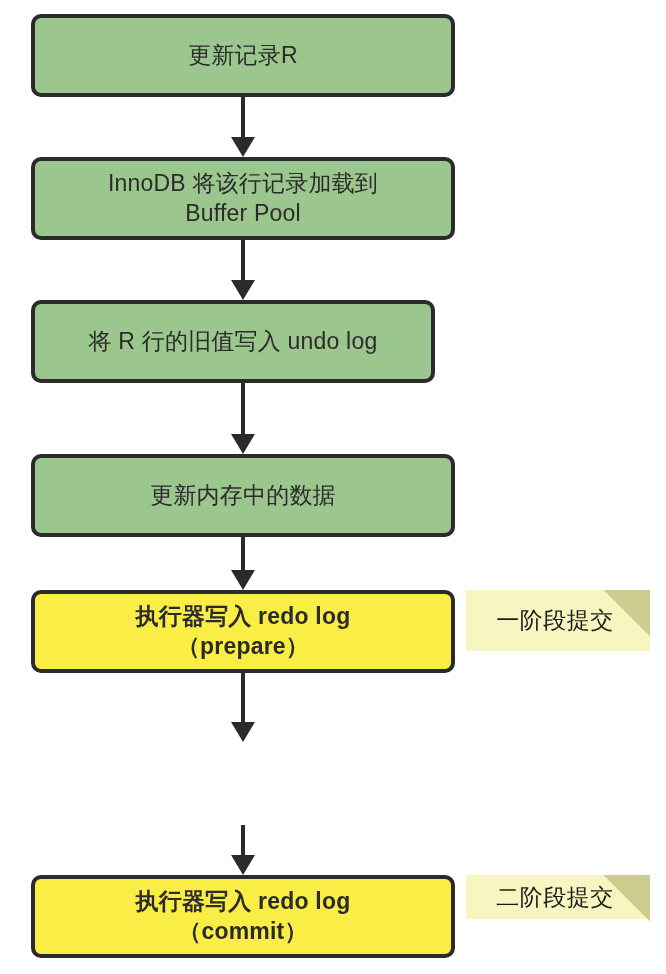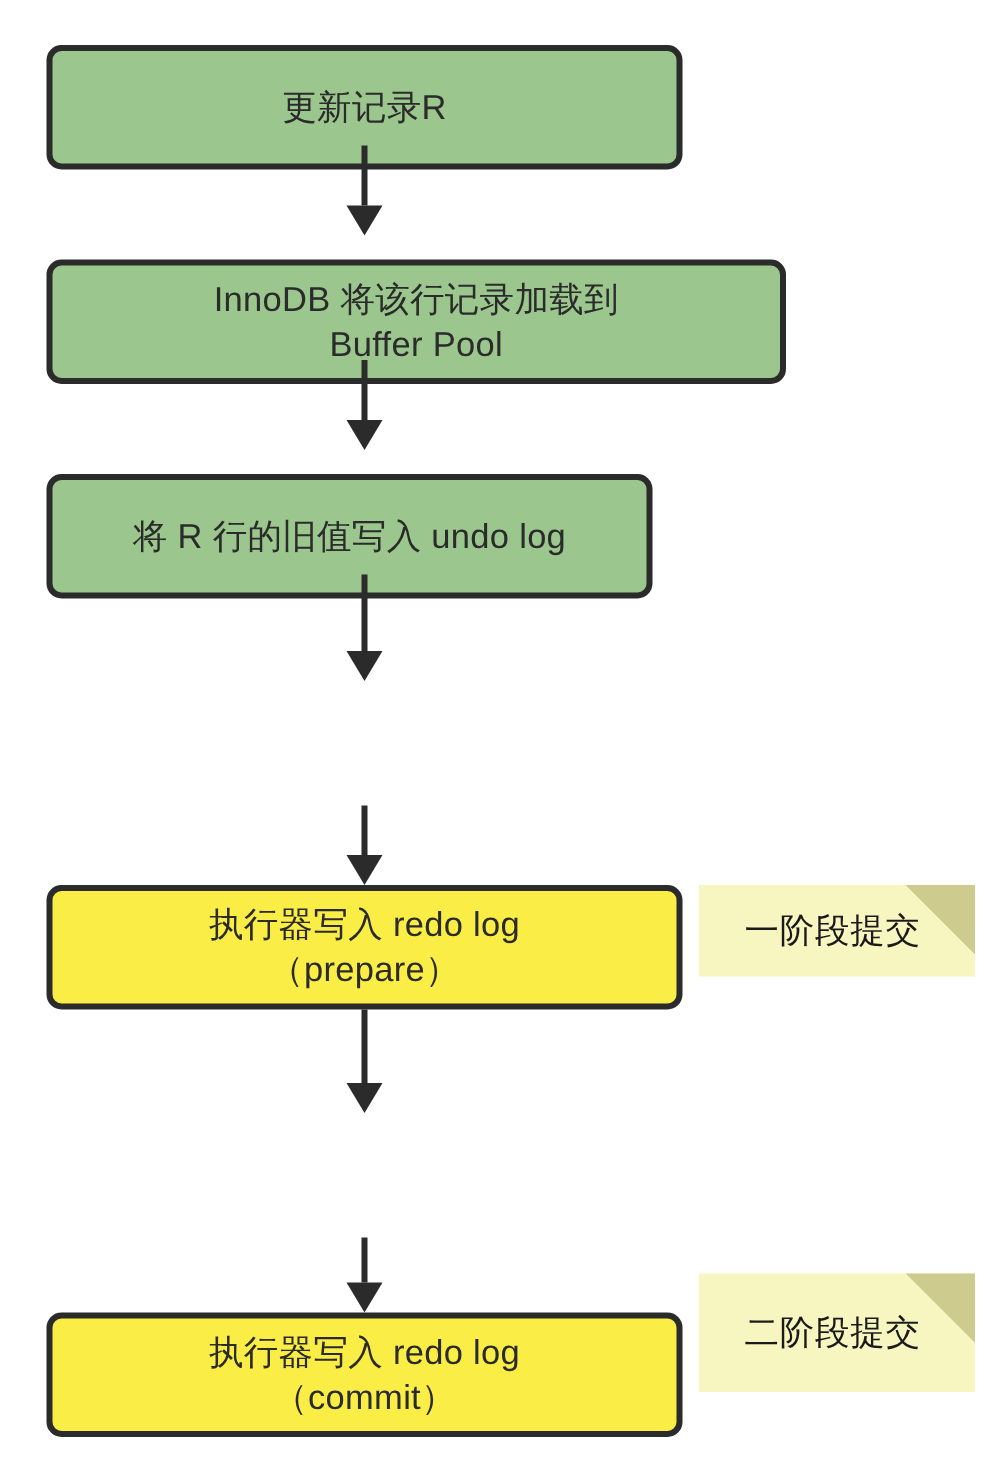--- a/index.html
+++ b/index.html
@@ -28,22 +28,22 @@
     display: flex;
     align-items: center;
     justify-content: center;
     text-align: center;
     line-height: 1.28;
     font-size: 23px;
     color: #2b2b2b;
     letter-spacing: 0.2px;
     white-space: pre-line;
   }
-  .node.green  { background: #9bc68d; margin-top: 16px; }
-  .node.yellow { background: #faee46; }
+  .node.green  { background: #9bc68d; }
+  .node.yellow { background: #faee46; font-weight: bold; }
   .node.red    { background: #ce4b3c; color: #ffffff; }
 
   
   .connector {
     position: absolute;
     width: 26px;
     transform: translateX(-50%);
   }
   .connector .shaft {
     position: absolute;
@@ -97,35 +97,36 @@
 
 <div id="canvas">
 
   <div class="node green" style="left:31px; top:14px; width:424px; height:83px;">更新记录R</div>
 
   <div class="connector" style="left:243px; top:97px; height:60px;">
     <div class="shaft" style="height:40px;"></div>
     <div class="head"></div>
   </div>
 
-  <div class="node green" style="left:31px; top:157px; width:493px; height:83px;">InnoDB 将该行记录加载到
+  <div class="node green" style="left:31px; top:157px; width:424px; height:83px;">InnoDB 将该行记录加载到
 Buffer Pool</div>
 
   <div class="connector" style="left:243px; top:240px; height:60px;">
     <div class="shaft" style="height:40px;"></div>
     <div class="head"></div>
   </div>
 
   <div class="node green" style="left:31px; top:300px; width:404px; height:83px;">将 R 行的旧值写入 undo log</div>
 
   <div class="connector" style="left:243px; top:383px; height:71px;">
     <div class="shaft" style="height:51px;"></div>
     <div class="head"></div>
   </div>
 
+  <div class="node green" style="left:31px; top:454px; width:424px; height:83px;">更新内存中的数据</div>
 
   <div class="connector" style="left:243px; top:537px; height:53px;">
     <div class="shaft" style="height:33px;"></div>
     <div class="head"></div>
   </div>
 
   <div class="node yellow" style="left:31px; top:590px; width:424px; height:83px;">执行器写入 redo log
 （prepare）</div>
 
   <div class="banner" style="left:466px; top:590px; width:184px; height:61px;">
@@ -140,18 +141,18 @@
 
 
   <div class="connector" style="left:243px; top:825px; height:50px;">
     <div class="shaft" style="height:30px;"></div>
     <div class="head"></div>
   </div>
 
   <div class="node yellow" style="left:31px; top:875px; width:424px; height:83px;">执行器写入 redo log
 （commit）</div>
 
-  <div class="banner" style="left:466px; top:849px; width:184px; height:79px;">
+  <div class="banner" style="left:466px; top:875px; width:184px; height:44px;">
     <span class="fold"></span>
     <span class="label">二阶段提交</span>
   </div>
 
 </div>
 
 </body></html>

